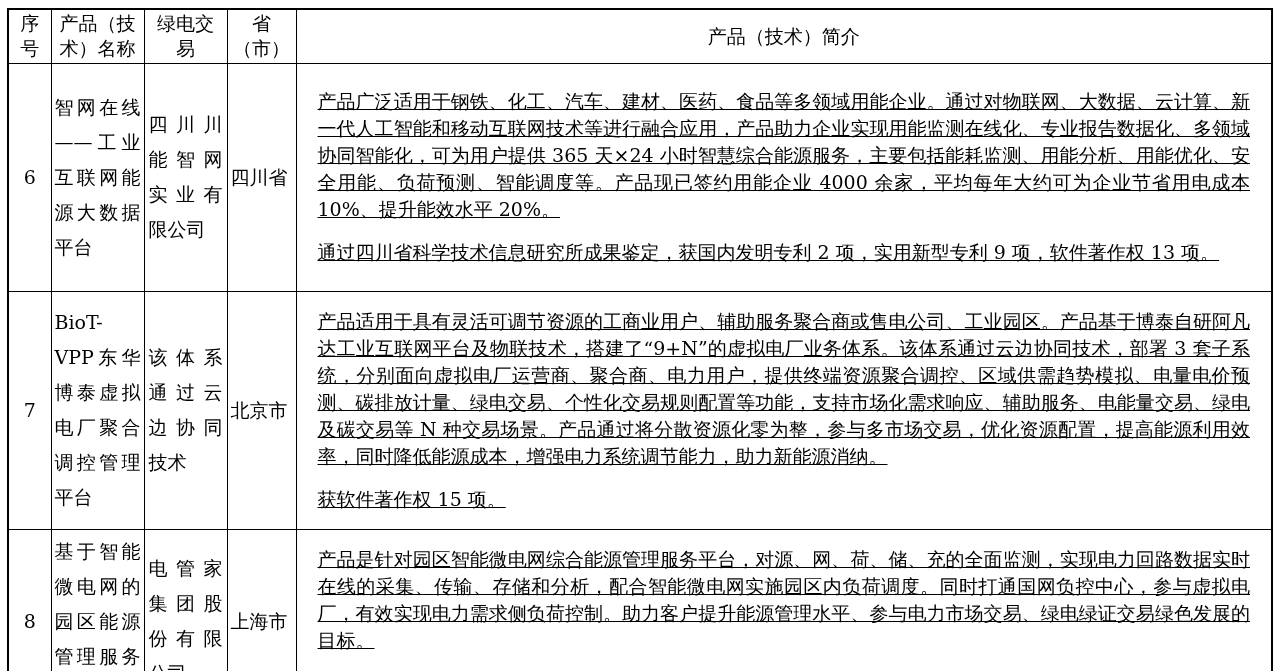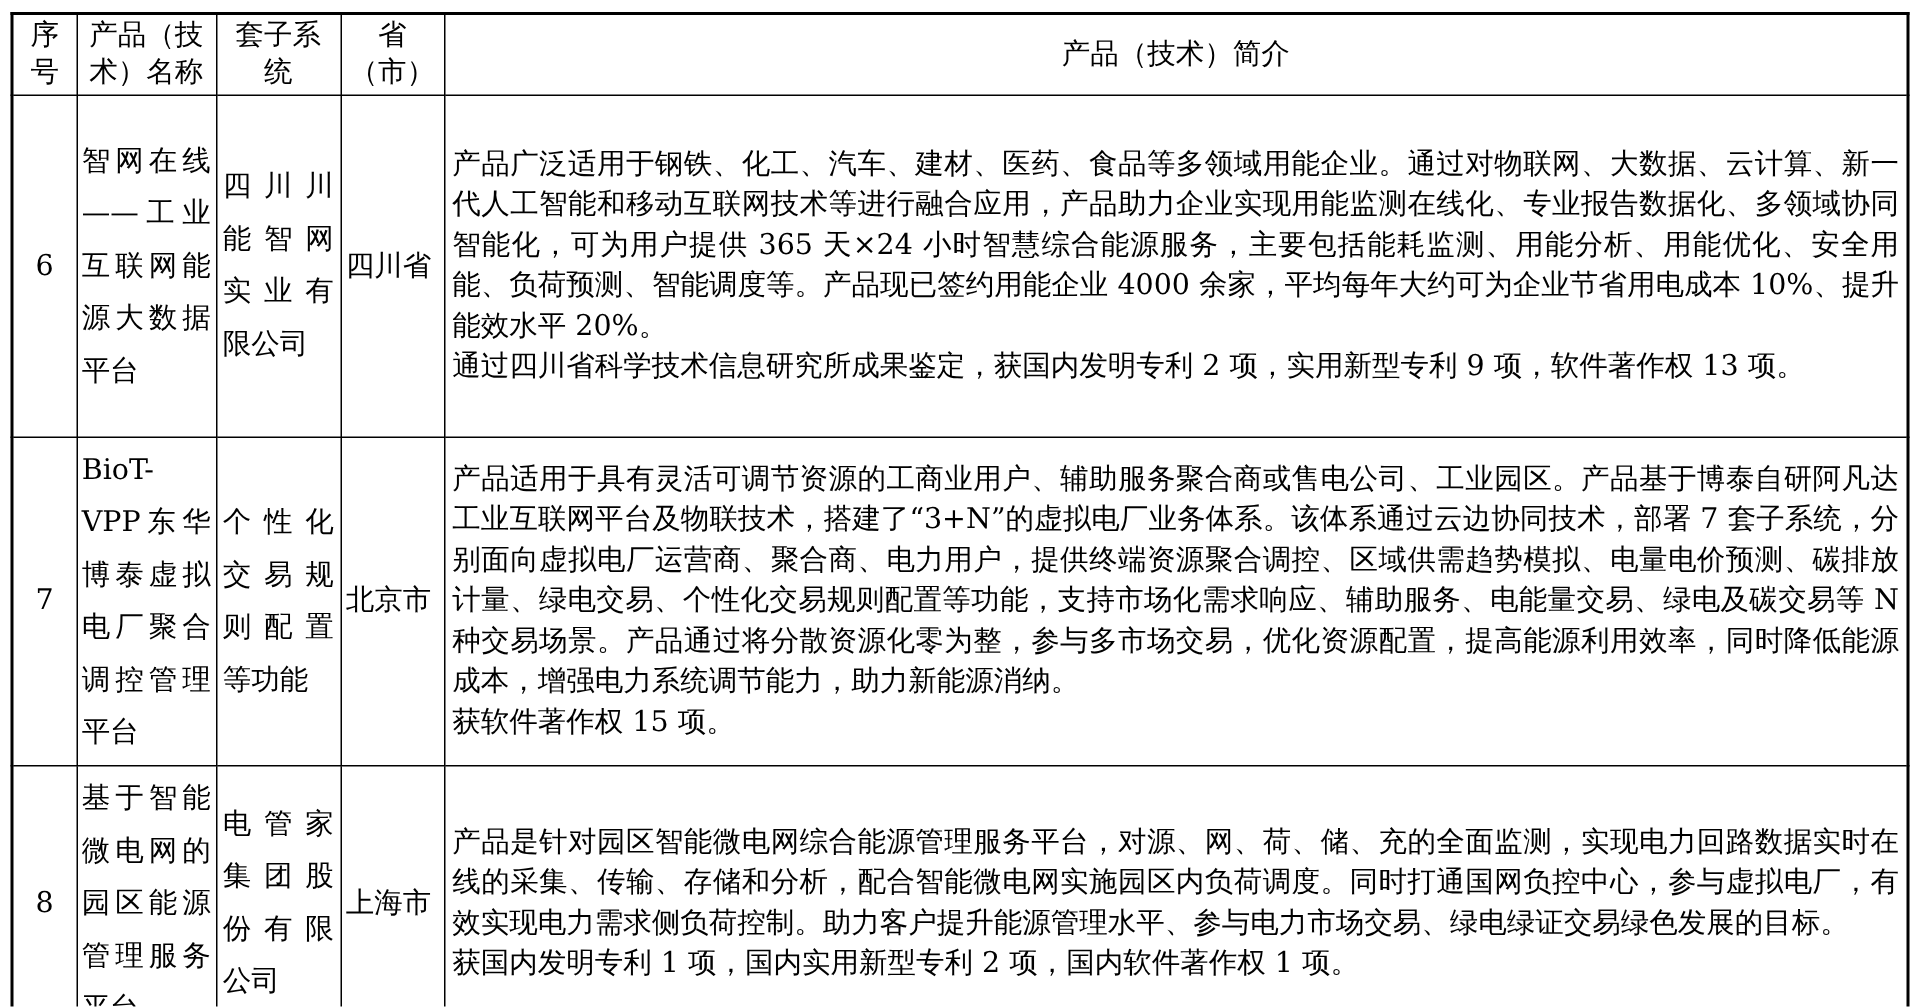--- a/index.html
+++ b/index.html
@@ -33,60 +33,60 @@
   }
   td.c-comp{
     text-align:justify;line-height:35px;padding:0 4px;margin-left:36px;
   }
   td.c-prov{
     text-align:justify;line-height:25px;padding:16px 3px;
   }
   td.c-intro{
     padding:0 5px;line-height:27px;vertical-align:middle;
   }
-  td.c-intro p{margin:0;text-align:justify;}
+  td.c-intro p{margin:16px;text-align:justify;text-decoration:underline;}
 </style>
 </head>
 <body>
 
 <table>
   <colgroup>
     <col style="width:43px">
     <col style="width:93px">
     <col style="width:83px">
     <col style="width:69px">
     <col style="width:976px">
   </colgroup>
   <thead>
     <tr class="r-head">
       <th>序号</th>
       <th>产品（技术）名称</th>
-      <th>套子系统</th>
+      <th>绿电交易</th>
       <th>省（市）</th>
       <th>产品（技术）简介</th>
     </tr>
   </thead>
   <tbody>
     <tr class="r-0">
       <td class="c-no">6</td>
       <td class="c-name">智网在线——工业互联网能源大数据平台</td>
       <td class="c-comp">四川川能智网实业有限公司</td>
       <td class="c-prov">四川省</td>
       <td class="c-intro">
         <p>产品广泛适用于钢铁、化工、汽车、建材、医药、食品等多领域用能企业。通过对物联网、大数据、云计算、新一代人工智能和移动互联网技术等进行融合应用，产品助力企业实现用能监测在线化、专业报告数据化、多领域协同智能化，可为用户提供 365 天×24 小时智慧综合能源服务，主要包括能耗监测、用能分析、用能优化、安全用能、负荷预测、智能调度等。产品现已签约用能企业 4000 余家，平均每年大约可为企业节省用电成本 10%、提升能效水平 20%。</p>
         <p>通过四川省科学技术信息研究所成果鉴定，获国内发明专利 2 项，实用新型专利 9 项，软件著作权 13 项。</p>
       </td>
     </tr>
     <tr class="r-1">
       <td class="c-no">7</td>
       <td class="c-name">BioT-VPP东华博泰虚拟电厂聚合调控管理平台</td>
-      <td class="c-comp">个性化交易规则配置等功能</td>
+      <td class="c-comp">该体系通过云边协同技术</td>
       <td class="c-prov">北京市</td>
       <td class="c-intro">
-        <p>产品适用于具有灵活可调节资源的工商业用户、辅助服务聚合商或售电公司、工业园区。产品基于博泰自研阿凡达工业互联网平台及物联技术，搭建了“3+N”的虚拟电厂业务体系。该体系通过云边协同技术，部署 7 套子系统，分别面向虚拟电厂运营商、聚合商、电力用户，提供终端资源聚合调控、区域供需趋势模拟、电量电价预测、碳排放计量、绿电交易、个性化交易规则配置等功能，支持市场化需求响应、辅助服务、电能量交易、绿电及碳交易等 N 种交易场景。产品通过将分散资源化零为整，参与多市场交易，优化资源配置，提高能源利用效率，同时降低能源成本，增强电力系统调节能力，助力新能源消纳。</p>
+        <p>产品适用于具有灵活可调节资源的工商业用户、辅助服务聚合商或售电公司、工业园区。产品基于博泰自研阿凡达工业互联网平台及物联技术，搭建了“9+N”的虚拟电厂业务体系。该体系通过云边协同技术，部署 3 套子系统，分别面向虚拟电厂运营商、聚合商、电力用户，提供终端资源聚合调控、区域供需趋势模拟、电量电价预测、碳排放计量、绿电交易、个性化交易规则配置等功能，支持市场化需求响应、辅助服务、电能量交易、绿电及碳交易等 N 种交易场景。产品通过将分散资源化零为整，参与多市场交易，优化资源配置，提高能源利用效率，同时降低能源成本，增强电力系统调节能力，助力新能源消纳。</p>
         <p>获软件著作权 15 项。</p>
       </td>
     </tr>
     <tr class="r-2">
       <td class="c-no">8</td>
       <td class="c-name">基于智能微电网的园区能源管理服务平台</td>
       <td class="c-comp">电管家集团股份有限公司</td>
       <td class="c-prov">上海市</td>
       <td class="c-intro">
         <p>产品是针对园区智能微电网综合能源管理服务平台，对源、网、荷、储、充的全面监测，实现电力回路数据实时在线的采集、传输、存储和分析，配合智能微电网实施园区内负荷调度。同时打通国网负控中心，参与虚拟电厂，有效实现电力需求侧负荷控制。助力客户提升能源管理水平、参与电力市场交易、绿电绿证交易绿色发展的目标。</p>

